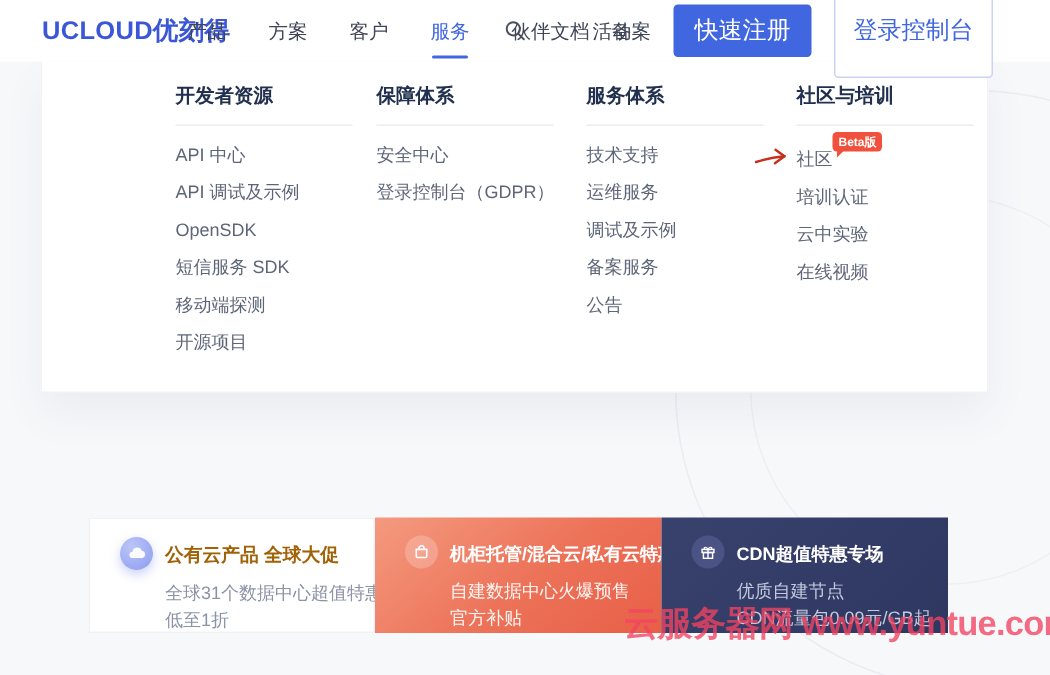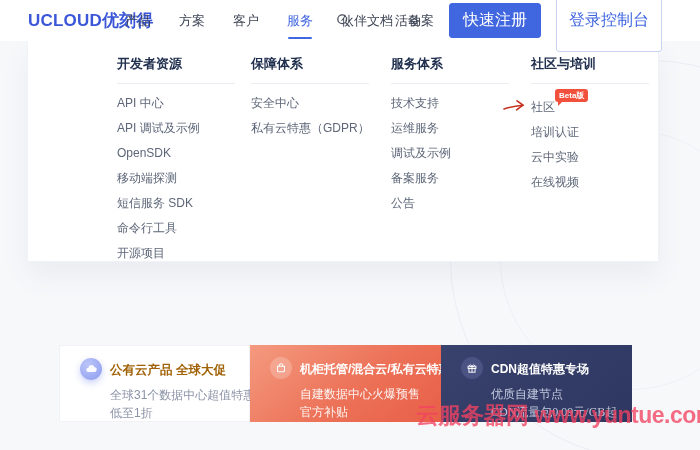--- a/index.html
+++ b/index.html
@@ -48,21 +48,21 @@
   .card-light .card-icon { background:radial-gradient(circle at 35% 30%,#bcc5f8,#8c9cf0); box-shadow:0 3px 7px rgba(140,156,240,.45); }
   .card-orange .card-icon { background:rgba(255,255,255,0.22); }
   .card-navy .card-icon { background:#4a5384; }
   .card-title { position:absolute; left:50px; top:16px; font-size:12px; font-weight:bold; white-space:nowrap; }
   .card-light .card-title { color:#a16207; font-size:12.5px; }
   .card-orange .card-title, .card-navy .card-title { color:#fff; }
   .card-line { position:absolute; left:50px; font-size:12px; white-space:nowrap; }
   .line1 { top:41px; } .line2 { top:59px; }
   .card-light .card-line { color:#8b93a7; }
   .card-orange .card-line { color:rgba(255,255,255,0.92); }
-  .card-navy .card-line { color:#c3c9de;font-family:Liberation Serif, serif; }
+  .card-navy .card-line { color:#c3c9de; }
 
   
   .watermark { position:absolute; left:416px; top:400px; font-size:23px; font-weight:bold; letter-spacing:-.5px; color:rgba(242,66,98,0.78); white-space:nowrap; z-index:5; }
 </style>
 </head>
 <body>
 
 <div id="app">
 
   <div class="bg-circle c1"></div>
@@ -94,31 +94,30 @@
   </div>
 
   <div class="panel">
 
     <div class="col c1">
       <div class="col-title">开发者资源</div>
       <div class="col-rule"></div>
       <div class="menu-item">API 中心</div>
       <div class="menu-item">API 调试及示例</div>
       <div class="menu-item">OpenSDK</div>
+      <div class="menu-item">短信服务 SDK</div>
       <div class="menu-item">移动端探测</div>
-      <div class="menu-item">短信服务 SDK</div>
-      <div class="menu-item">命令行工具</div>
       <div class="menu-item">开源项目</div>
     </div>
 
     <div class="col c2">
       <div class="col-title">保障体系</div>
       <div class="col-rule"></div>
       <div class="menu-item">安全中心</div>
-      <div class="menu-item">私有云特惠（GDPR）</div>
+      <div class="menu-item">登录控制台（GDPR）</div>
     </div>
 
     <div class="col c3">
       <div class="col-title">服务体系</div>
       <div class="col-rule"></div>
       <div class="menu-item">技术支持</div>
       <div class="menu-item">运维服务</div>
       <div class="menu-item">调试及示例</div>
       <div class="menu-item">备案服务</div>
       <div class="menu-item">公告</div>

